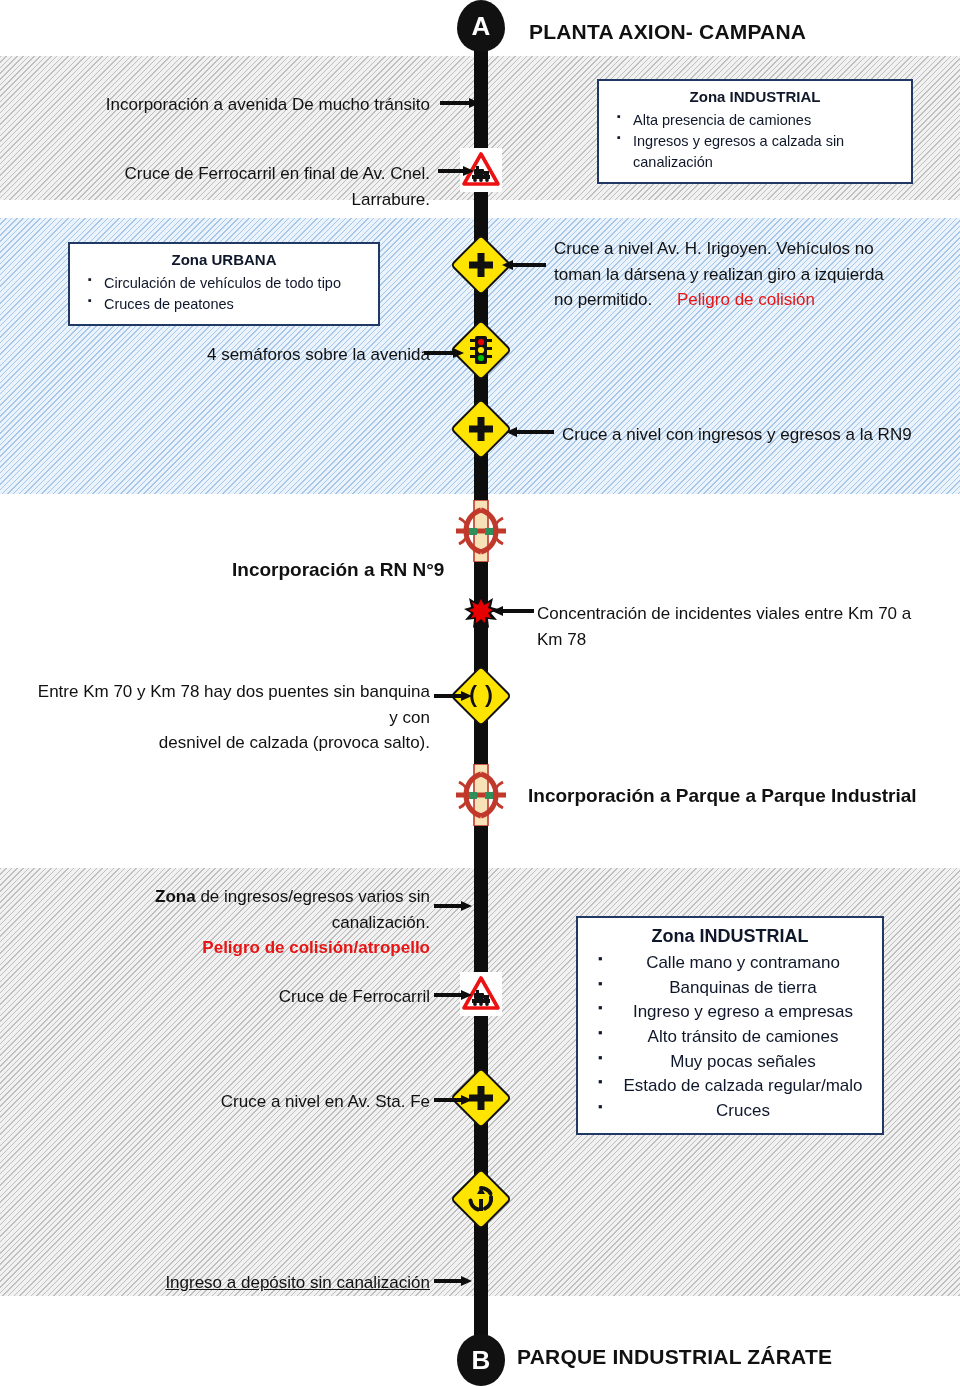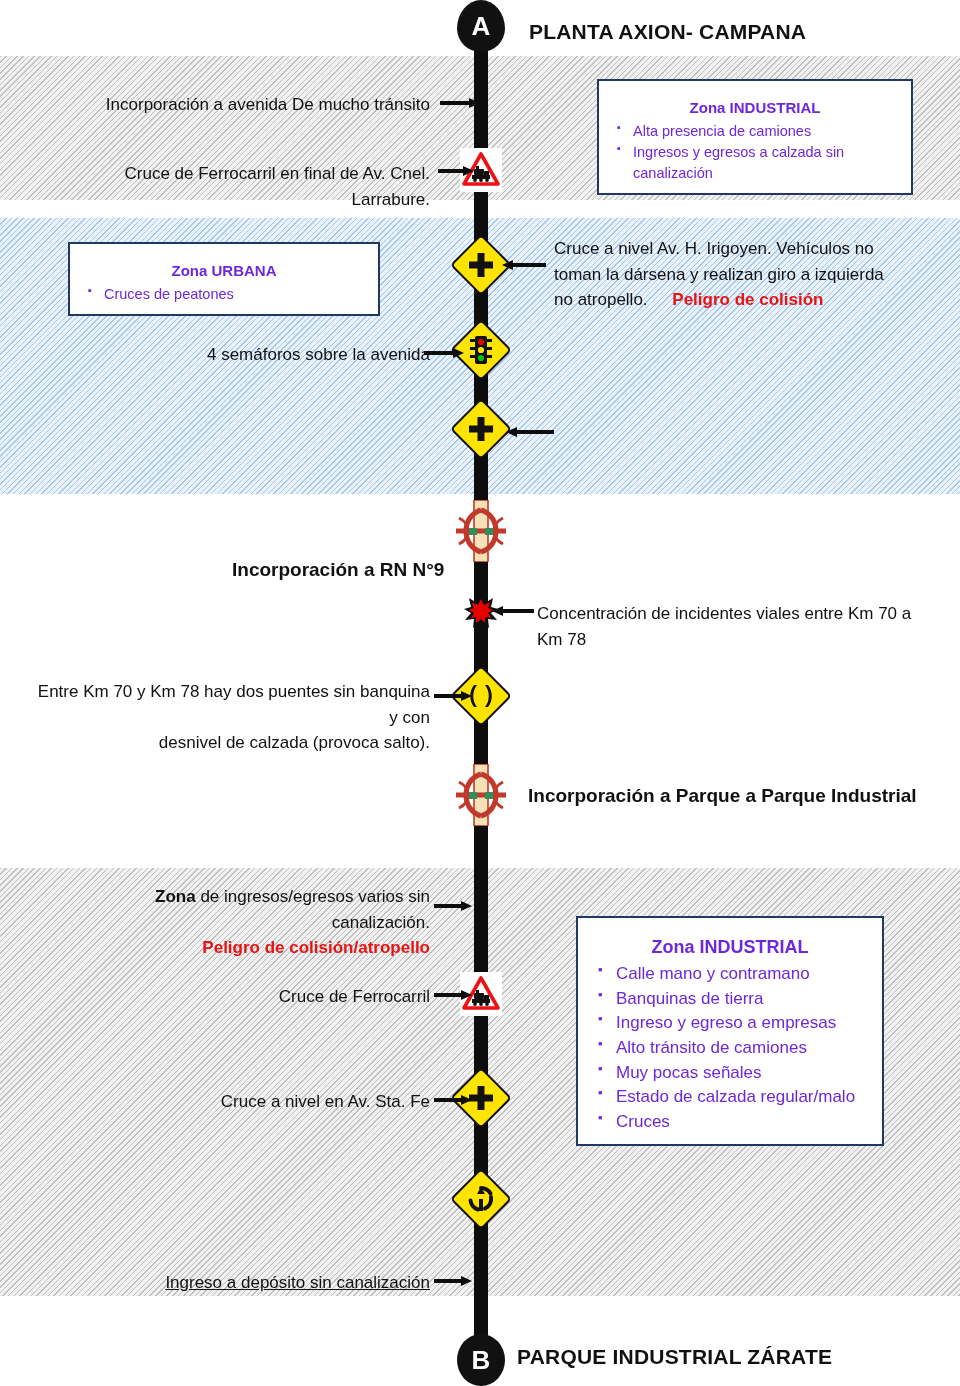--- a/index.html
+++ b/index.html
@@ -83,24 +83,24 @@
   #title-a{left:529px;top:20px;text-align:center;}
   #title-b{left:517px;top:1345px;}
 
   
   .infobox{
     position:absolute;
     z-index:5;
     background:#ffffff;
     border:2px solid #1f3864;
     box-sizing:border-box;
-    color:#6d28d9;
+    color:#0f172a;
     font-size:14.5px;
     line-height:1.45;
-    padding:16px 12px 9px 12px;
+    padding:5px 12px 9px 12px;
   }
   .infobox .bx-title{
     text-align:center;
     font-weight:bold;
     font-size:15px;
     margin-bottom:2px;
   }
   .infobox ul{
     margin:0;
     padding-left:22px;
@@ -111,36 +111,36 @@
     content:"\25AA";
     position:absolute;
     left:-16px;
     top:-1px;
     font-size:11px;
   }
   #box-ind-1{left:597px;top:79px;width:316px;}
   #box-urb{left:68px;top:242px;width:312px;}
   #box-ind-2{left:576px;top:916px;width:308px;font-size:17px;line-height:1.45;}
   #box-ind-2 .bx-title{font-size:18px;}
-  #box-ind-2 ul{padding-left:26px;}
+  #box-ind-2 ul{padding-left:26px;text-align:center;}
   #box-ind-2 li:before{left:-18px;font-size:13px;}
 
   
   .callout{
     position:absolute;
     z-index:5;
     font-size:17px;
     line-height:1.5;
     color:#111111;
   }
   .callout.right-al{text-align:right;}
   .callout.left-al{text-align:left;}
   .callout b{font-weight:bold;}
   .danger{color:#e81313;font-weight:bold;}
-  .danger-thin{color:#e81313;font-weight:bold;padding-left:20px;}
+  .danger-thin{color:#e81313;font-weight:normal;padding-left:20px;}
 
   .bigline{
     position:absolute;
     z-index:5;
     font-size:19px;
     font-weight:bold;
     color:#111111;
     white-space:nowrap;
   }
 
@@ -207,20 +207,21 @@
     <div class="bx-title">Zona INDUSTRIAL</div>
     <ul>
       <li>Alta presencia de camiones</li>
       <li>Ingresos y egresos a calzada sin canalización</li>
     </ul>
   </div>
 
   <div class="infobox" id="box-urb">
     <div class="bx-title">Zona URBANA</div>
     <ul>
+      <li>Circulación de vehículos de todo tipo</li>
       <li>Cruces de peatones</li>
     </ul>
   </div>
 
   <div class="infobox" id="box-ind-2">
     <div class="bx-title">Zona INDUSTRIAL</div>
     <ul>
       <li>Calle mano y contramano</li>
       <li>Banquinas de tierra</li>
       <li>Ingreso y egreso a empresas</li>
@@ -254,21 +255,21 @@
         <circle cx="14" cy="30" r="1.9"></circle>
         <circle cx="20" cy="30" r="1.9"></circle>
         <circle cx="26" cy="30" r="1.9"></circle>
       </g>
     </svg>
   </div>
 
   <div class="callout left-al" style="left:554px;top:236px;width:340px;">
     <span>Cruce a nivel Av. H. Irigoyen. Vehículos no</span><br>
     <span>toman la dársena y realizan giro a izquierda</span><br>
-    <span>no atropello. </span><span class="danger-thin">Peligro de colisión</span>
+    <span>no permitido. </span><span class="danger-thin">Peligro de colisión</span>
   </div>
   <div class="arrow to-left" style="left:502px;top:260px;width:44px;">
     <span class="shaft"></span>
     <span class="head"></span>
   </div>
 
   <div class="diamond-wrap" style="left:459px;top:243px;">
     <div class="diamond-sign"></div>
     <div class="inner">
       <svg width="30" height="30" viewBox="0 0 30 30" aria-hidden="true">
@@ -294,20 +295,21 @@
         <rect x="19" y="13" width="5" height="3" fill="#111111"></rect>
         <rect x="2" y="21" width="5" height="3" fill="#111111"></rect>
         <rect x="19" y="21" width="5" height="3" fill="#111111"></rect>
         <circle cx="13" cy="8" r="3.1" fill="#e60000"></circle>
         <circle cx="13" cy="16" r="3.1" fill="#ffe400"></circle>
         <circle cx="13" cy="24" r="3.1" fill="#00c000"></circle>
       </svg>
     </div>
   </div>
 
+  <div class="callout left-al" style="left:562px;top:422px;width:360px;">Cruce a nivel con ingresos y egresos a la RN9</div>
   <div class="arrow to-left" style="left:506px;top:427px;width:48px;">
     <span class="shaft"></span>
     <span class="head"></span>
   </div>
 
   <div class="diamond-wrap" style="left:459px;top:407px;">
     <div class="diamond-sign"></div>
     <div class="inner">
       <svg width="30" height="30" viewBox="0 0 30 30" aria-hidden="true">
         <path d="M11.5 3 h7 v8.5 h8.5 v7 h-8.5 V27 h-7 v-8.5 H3 v-7 h8.5 Z" fill="#111111"></path>

